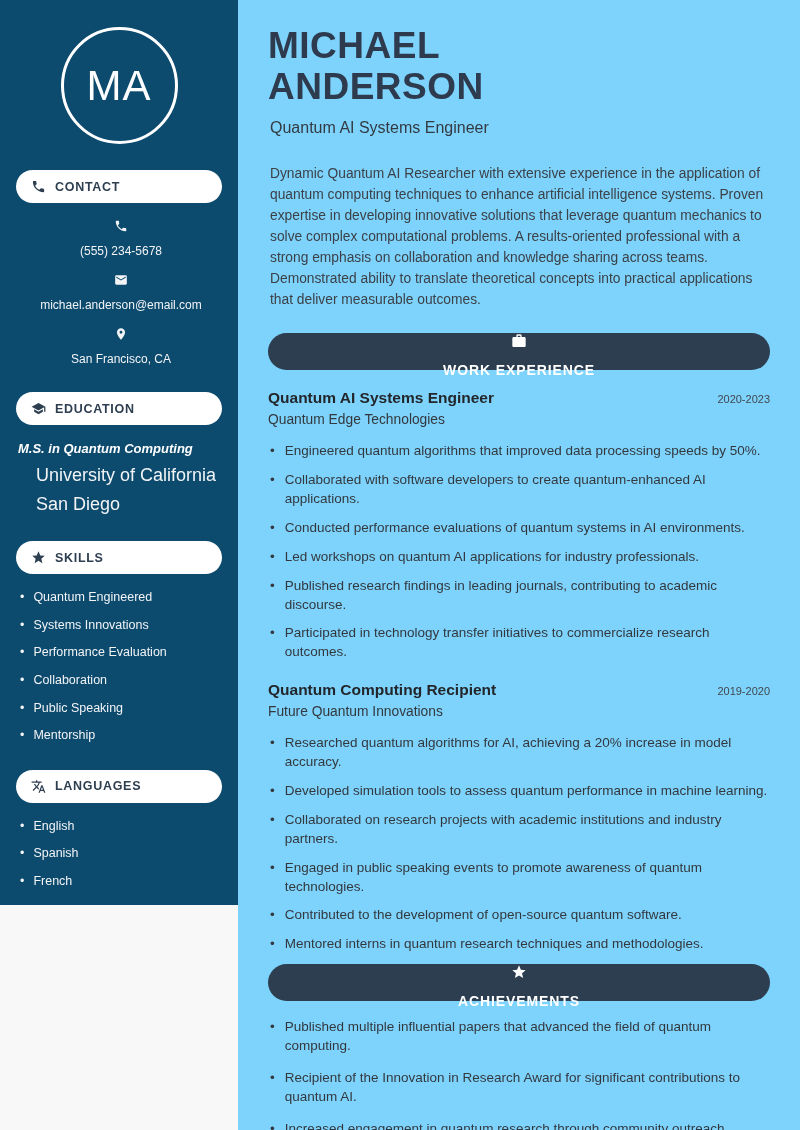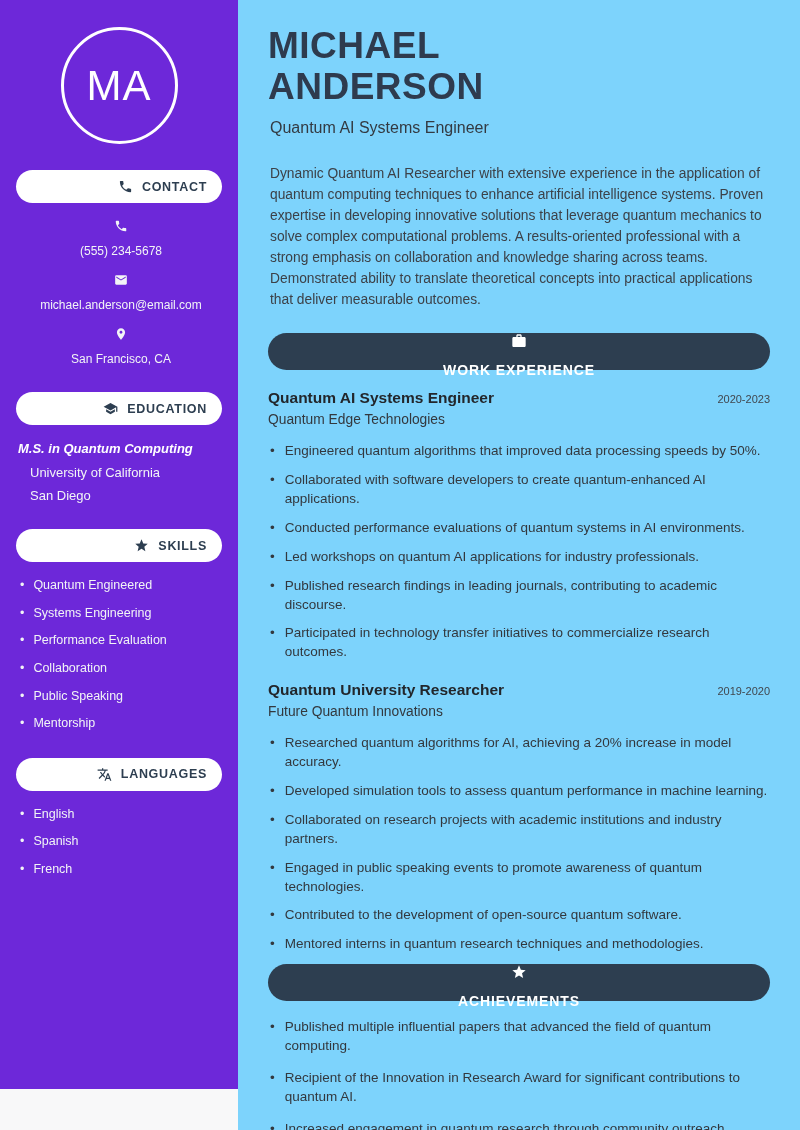--- a/index.html
+++ b/index.html
@@ -6,51 +6,50 @@
   html,body { margin:0; padding:0; }
   body {
     width:800px; height:1130px; overflow:hidden;
     display:flex;
     font-family:"Liberation Sans","DejaVu Sans",sans-serif;
     background:#f8f8f9;
   }
 
   
   .sidebar {
-    width:238px; flex-shrink:0; height:1089px;
-    background:#6d28d9; color:#fff;
+    width:238px; flex-shrink:0; height:905px;
+    background:#0c4a6e; color:#fff;
     padding:0 16px;
   }
   .avatar-wrap { display:flex; justify-content:center; margin-top:27px; }
   .avatar {
     width:117px; height:117px; border-radius:50%;
     border:3px solid #ffffff;
     display:flex; align-items:center; justify-content:center;
     font-size:42px; font-weight:400; letter-spacing:1px; color:#fff;
   }
   .side-section { margin-top:26px; }
   .side-pill {
     background:#ffffff; color:#2d3e50;
     border-radius:17px; height:33px;
     display:flex; align-items:center; gap:9px;
     padding:0 15px;
     font-weight:700; font-size:12.5px; letter-spacing:0.7px;
     margin-bottom:16px;
-    justify-content:flex-end;
   }
   .side-pill svg { width:15px; height:15px; flex-shrink:0; }
   .contact-row {
     display:flex; align-items:center; gap:11px;
     font-size:12px; color:#f2f4f6;
     margin:0 0 15px 4px;
     flex-direction:column;
   }
   .contact-row svg { width:14px; height:14px; flex-shrink:0; }
   .edu-degree { font-size:13px; font-weight:700; margin:0 0 9px 2px;font-style:italic; }
-  .edu-line  { font-size:13px; margin:0 0 8px 14px; color:#f2f4f6; }
+  .edu-line  { font-size:18px; margin:0 0 8px 20px; color:#f2f4f6; }
   ul.side-list { list-style:none; margin:0; padding:0 0 0 4px; }
   ul.side-list li {
     font-size:12.5px; color:#f2f4f6;
     display:flex; gap:9px; margin-bottom:12px; line-height:1.25;
   }
   ul.side-list li::before { content:"•"; }
 
   
   .main { flex:1; padding:26px 30px 0 30px; background:#7dd3fc; }
   .name {
@@ -139,21 +138,21 @@
 
   <section class="side-section">
     <div class="side-pill">
       <svg viewBox="0 0 24 24" fill="currentColor">
           <path d="M12 17.27L18.18 21l-1.64-7.03L22 9.24l-7.19-.61L12 2 9.19 8.63 2 9.24l5.46 4.73L5.82 21z"></path>
         </svg>
       <span>SKILLS</span>
     </div>
     <ul class="side-list">
       <li>Quantum Engineered</li>
-      <li>Systems Engineering</li>
+      <li>Systems Innovations</li>
       <li>Performance Evaluation</li>
       <li>Collaboration</li>
       <li>Public Speaking</li>
       <li>Mentorship</li>
     </ul>
   </section>
 
   <section class="side-section">
     <div class="side-pill">
       <svg viewBox="0 0 24 24" fill="currentColor">
@@ -195,21 +194,21 @@
   <ul class="bullets">
     <li>Engineered quantum algorithms that improved data processing speeds by 50%.</li>
     <li>Collaborated with software developers to create quantum-enhanced AI applications.</li>
     <li>Conducted performance evaluations of quantum systems in AI environments.</li>
     <li>Led workshops on quantum AI applications for industry professionals.</li>
     <li>Published research findings in leading journals, contributing to academic discourse.</li>
     <li>Participated in technology transfer initiatives to commercialize research outcomes.</li>
   </ul>
 
   <div class="job-head">
-    <span class="job-name">Quantum University Researcher</span>
+    <span class="job-name">Quantum Computing Recipient</span>
     <span class="job-dates">2019-2020</span>
   </div>
   <div class="company">Future Quantum Innovations</div>
   <ul class="bullets">
     <li>Researched quantum algorithms for AI, achieving a 20% increase in model accuracy.</li>
     <li>Developed simulation tools to assess quantum performance in machine learning.</li>
     <li>Collaborated on research projects with academic institutions and industry partners.</li>
     <li>Engaged in public speaking events to promote awareness of quantum technologies.</li>
     <li>Contributed to the development of open-source quantum software.</li>
     <li>Mentored interns in quantum research techniques and methodologies.</li>

